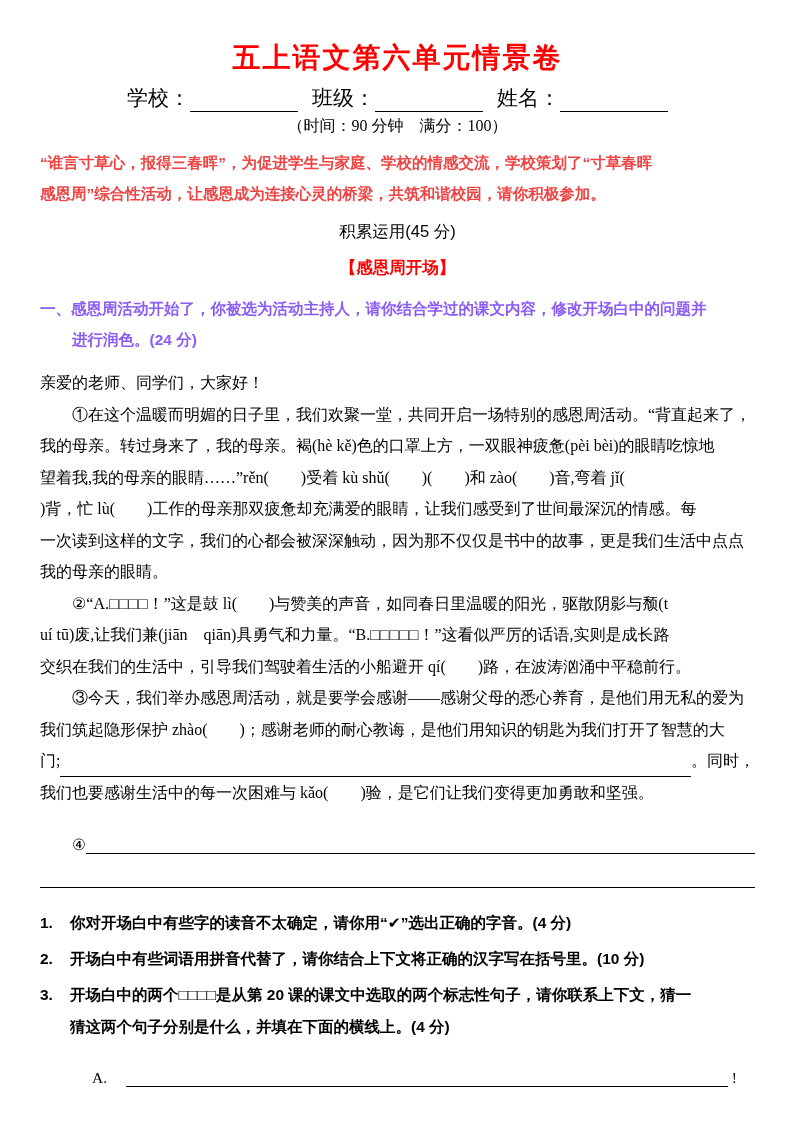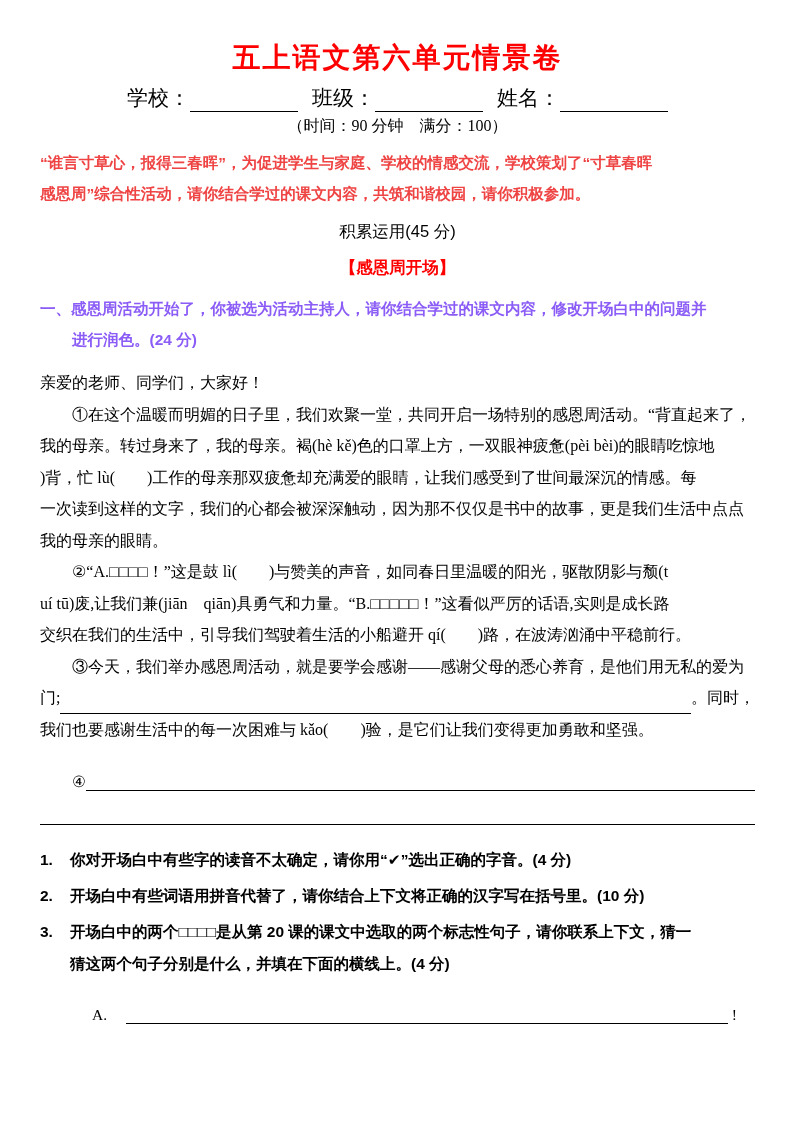--- a/index.html
+++ b/index.html
@@ -75,45 +75,47 @@
       <span class="field">
         <span>姓名：</span>
         <span class="blank fblank"></span>
       </span>
     </div>
 
     <div class="meta">（时间：90 分钟　满分：100）</div>
 
     <div class="intro hei">
       <div class="line">“谁言寸草心，报得三春晖”，为促进学生与家庭、学校的情感交流，学校策划了“寸草春晖</div>
-      <div class="line">感恩周”综合性活动，请你结合学过的课文内容，共筑和谐校园，请你积极参加。</div>
+      <div class="line">感恩周”综合性活动，让感恩成为连接心灵的桥梁，共筑和谐校园，请你积极参加。</div>
     </div>
 
     <div class="sec-head hei">积累运用(45 分)</div>
     <div class="sub-head hei">【感恩周开场】</div>
 
     <div class="task1 hei">
       <div class="line">一、感恩周活动开始了，你被选为活动主持人，请你结合学过的课文内容，修改开场白中的问题并</div>
       <div class="line l2">进行润色。(24 分)</div>
     </div>
 
     <div class="bodytext">
       <div class="line">亲爱的老师、同学们，大家好！</div>
 
       <div class="line ind">①在这个温暖而明媚的日子里，我们欢聚一堂，共同开启一场特别的感恩周活动。“背直起来了，</div>
       <div class="line">我的母亲。转过身来了，我的母亲。褐(hè kě)色的口罩上方，一双眼神疲惫(pèi bèi)的眼睛吃惊地</div>
+      <div class="line">望着我,我的母亲的眼睛……”rěn(　　)受着 kù shǔ(　　)(　　)和 zào(　　)音,弯着 jǐ(</div>
       <div class="line">)背，忙 lù(　　)工作的母亲那双疲惫却充满爱的眼睛，让我们感受到了世间最深沉的情感。每</div>
       <div class="line">一次读到这样的文字，我们的心都会被深深触动，因为那不仅仅是书中的故事，更是我们生活中点点</div>
       <div class="line">我的母亲的眼睛。</div>
 
       <div class="line ind">②“A.□□□□！”这是鼓 lì(　　)与赞美的声音，如同春日里温暖的阳光，驱散阴影与颓(t</div>
       <div class="line">uí tū)废,让我们兼(jiān　qiān)具勇气和力量。“B.□□□□□！”这看似严厉的话语,实则是成长路</div>
       <div class="line">交织在我们的生活中，引导我们驾驶着生活的小船避开 qí(　　)路，在波涛汹涌中平稳前行。</div>
 
       <div class="line ind">③今天，我们举办感恩周活动，就是要学会感谢——感谢父母的悉心养育，是他们用无私的爱为</div>
+      <div class="line">我们筑起隐形保护 zhào(　　)；感谢老师的耐心教诲，是他们用知识的钥匙为我们打开了智慧的大</div>
       <div class="flexline">
         <span>门;</span>
         <span class="grow"></span>
         <span>。同时，</span>
       </div>
       <div class="line">我们也要感谢生活中的每一次困难与 kǎo(　　)验，是它们让我们变得更加勇敢和坚强。</div>
     </div>
 
     <div class="p4">
       <span class="num">④</span>

